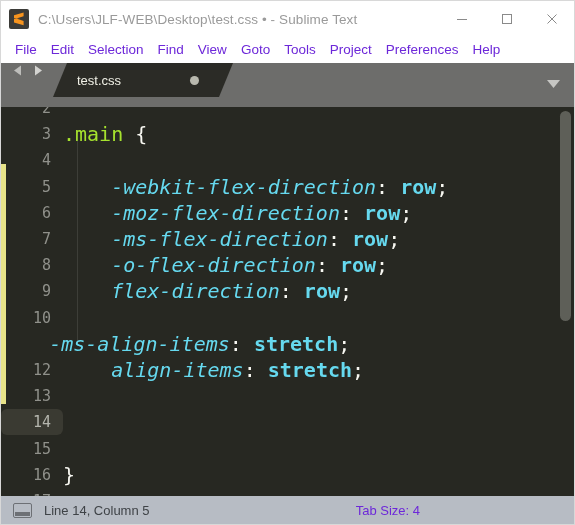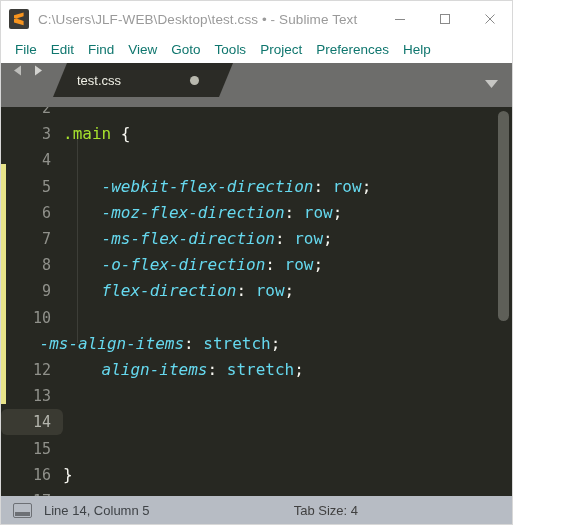--- a/index.html
+++ b/index.html
@@ -8,21 +8,21 @@
     background: #ffffff;
   }
   body {
     width: 575px;
     height: 525px;
     overflow: hidden;
     font-family: "Liberation Sans", sans-serif;
     -webkit-font-smoothing: antialiased;
   }
   .app {
-    width: 513px;
+    width: 575px;
     height: 525px;
     position: relative;
     display: flex;
     flex-direction: column;
     background: #ffffff;
     border: 1px solid #d8d8d8;
     box-sizing: border-box;
     overflow: hidden;
   }
 
@@ -73,21 +73,21 @@
   .menubar {
     height: 26px;
     min-height: 26px;
     background: #ffffff;
     display: flex;
     align-items: center;
     padding-left: 7px;
   }
   .menu-item {
     font-size: 13.5px;
-    color: #0f766e;
+    color: #6d28d9;
     padding: 2px 7px 3px 7px;
     white-space: nowrap;
     text-align: right;
   }
 
   
   .tabbar {
     height: 44px;
     min-height: 44px;
     background: #6d6d6b;
@@ -179,28 +179,28 @@
     box-sizing: border-box;
   }
   .ln {
     font-family: "DejaVu Sans Mono", monospace;
     font-size: 15px;
     color: #90918b;
   }
   .line.active .ln { color: #b4b5ad; }
   .code {
     font-family: "DejaVu Sans Mono", monospace;
-    font-size: 16px;
+    font-size: 20px;
     white-space: pre;
     line-height: 26.2px;
     color: #f8f8f2;
   }
   .tok-sel { color: #a6e22e; }
   .tok-prop { color: #66d9ef; font-style: italic; }
-  .tok-val { color: #66d9ef; }
+  .tok-val { color: #66d9ef; font-weight: bold; }
   .tok-punct { color: #f8f8f2; }
   .indent-guide {
     position: absolute;
     top: 0;
     bottom: 0;
     width: 1px;
     background: #3d3e38;
     z-index: 1;
   }
 
@@ -252,21 +252,21 @@
     height: 4px;
     background: #6d7075;
   }
   .status-left {
     font-size: 13px;
     color: #3f4347;
     white-space: nowrap;
   }
   .status-right {
     font-size: 13px;
-    color: #404040;
+    color: #6d28d9;
     white-space: nowrap;
     position: absolute;
     right: 154px;
   }
 </style>
 </head>
 <body>
 
 <div class="app">
 
@@ -293,20 +293,21 @@
           <line x1="1.5" y1="1.5" x2="10.5" y2="10.5" stroke="#8a8a8a" stroke-width="1"></line>
           <line x1="10.5" y1="1.5" x2="1.5" y2="10.5" stroke="#8a8a8a" stroke-width="1"></line>
         </svg>
       </div>
     </div>
   </div>
 
   <div class="menubar">
     <div class="menu-item">File</div>
     <div class="menu-item">Edit</div>
+    <div class="menu-item">Selection</div>
     <div class="menu-item">Find</div>
     <div class="menu-item">View</div>
     <div class="menu-item">Goto</div>
     <div class="menu-item">Tools</div>
     <div class="menu-item">Project</div>
     <div class="menu-item">Preferences</div>
     <div class="menu-item">Help</div>
   </div>
 
   <div class="tabbar">

